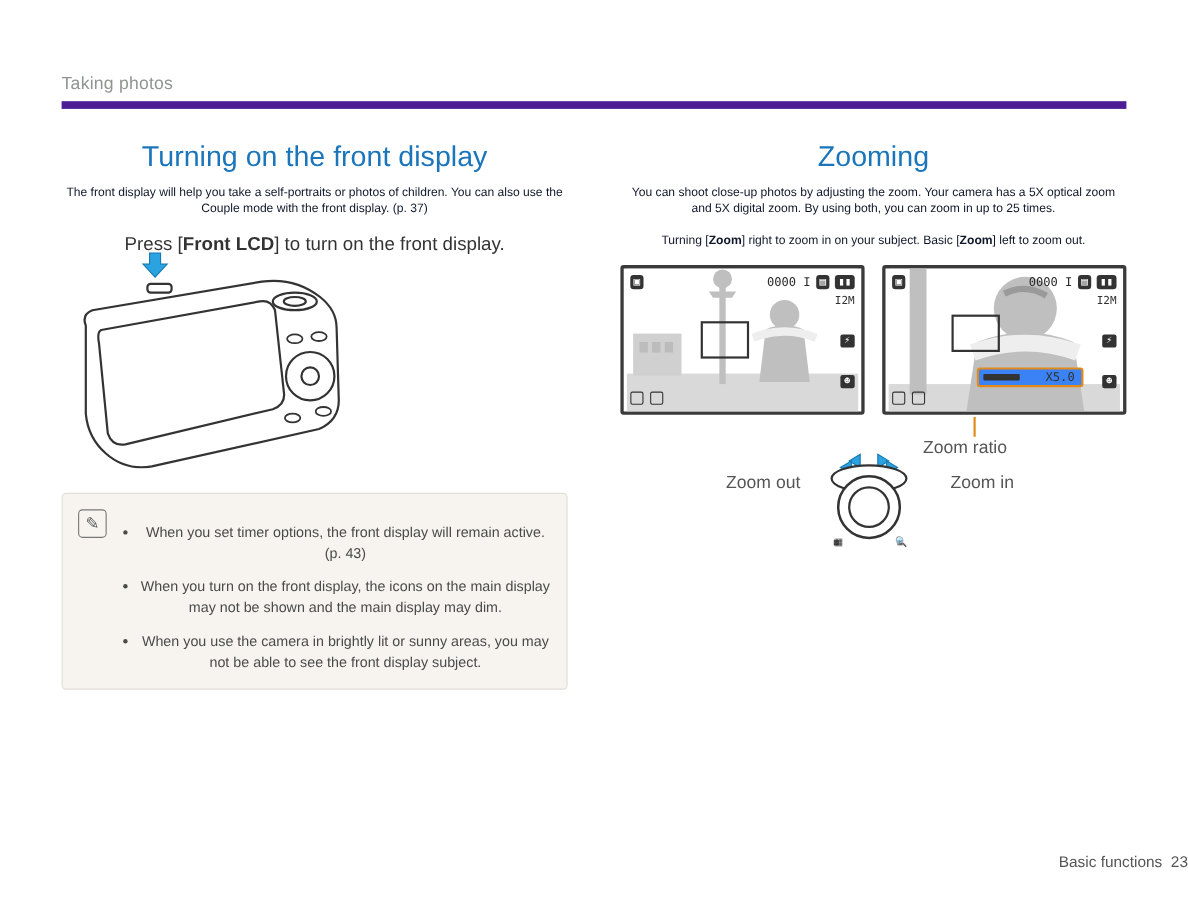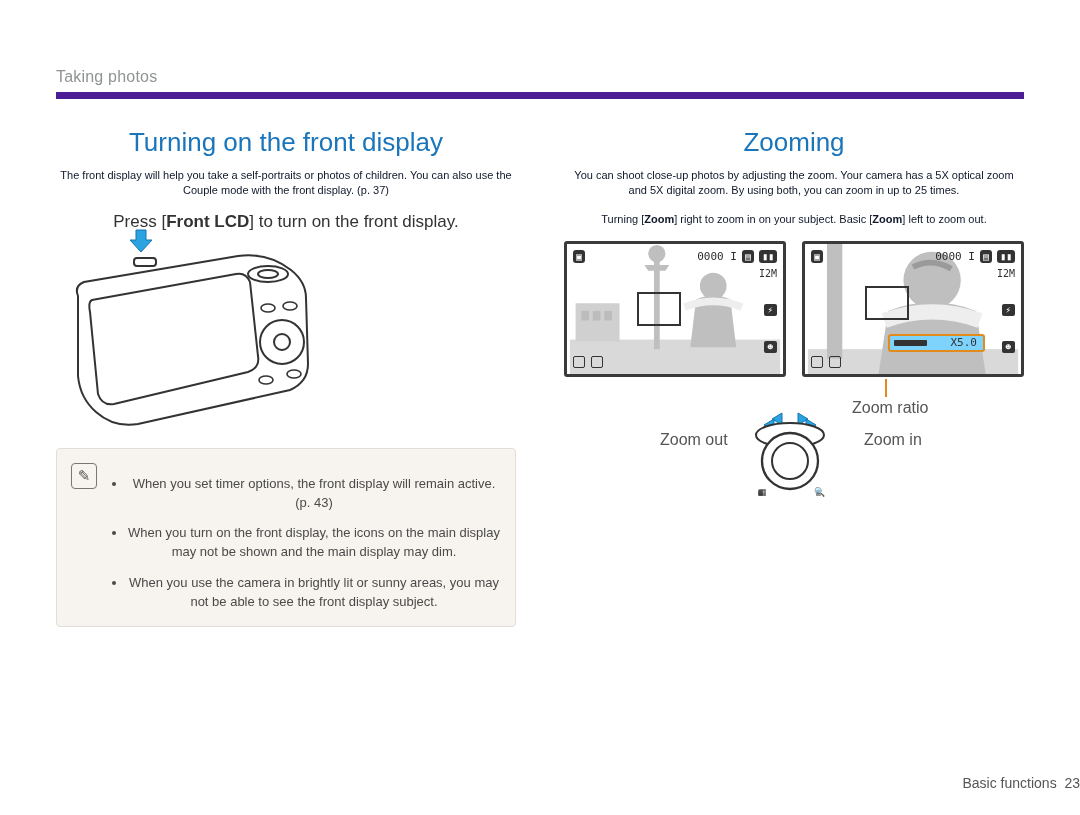--- a/index.html
+++ b/index.html
@@ -26,26 +26,26 @@
   .screen { flex:1 1 0; border:3px solid var(--screen-border); border-radius:3px; height:136px; background:#fff; position:relative; overflow:hidden; }
   .screen .hud-top { position:absolute; top:6px; left:6px; right:6px; display:flex; justify-content:space-between; align-items:center; font-size:11px; font-family: monospace; color:#2b2b2b; }
   .hud-top .chip { background:#333; color:#fff; border-radius:3px; padding:1px 3px; font-size:10px; display:inline-flex; align-items:center; gap:2px; }
   .hud-right { position:absolute; right:6px; top:24px; display:flex; flex-direction:column; gap:25px; align-items:flex-end; font-size:10px; color:#333; font-family: monospace; }
   .hud-right .tile { background:#333; color:#fff; padding:1px 4px; border-radius:2px; font-size:9px; }
   .hud-left { position:absolute; left:6px; bottom:6px; display:flex; gap:6px; align-items:center; }
   .hud-left .dot { width:12px; height:12px; border:1.5px solid #333; border-radius:2px; }
   .scene { position:absolute; inset:0; }
   .scene svg { width:100%; height:100%; display:block; }
   .focus-box { position:absolute; border:2px solid #333; width:44px; height:34px; }
-  .zoom-indicator { position:absolute; left:36px; right:36px; bottom:22px; height:18px; border:2px solid var(--zoom-orange); border-radius:3px; background:#7dd3fc; display:flex; align-items:center;margin-left:47px; }
+  .zoom-indicator { position:absolute; left:36px; right:36px; bottom:22px; height:18px; border:2px solid var(--zoom-orange); border-radius:3px; background:#3b82f6; display:flex; align-items:center;margin-left:47px; }
   .zoom-indicator .bar { height:6px; background:#333; margin-left:4px; flex:0 0 35%; border-radius:1px; }
   .zoom-indicator .label { margin-left:auto; margin-right:6px; font-family: monospace; font-size:11px; color:#333; }
   .zoom-labels { position:relative; margin-top:4px; height:110px; }
   .zoom-labels .txt { position:absolute; font-size:16px; color:#555; }
-  .zoom-labels .ratio { left:288px; top:18px; }
+  .zoom-labels .ratio { left:275px; top:18px; }
   .zoom-labels .out   { left:96px;  top:50px; }
   .zoom-labels .in    { left:300px; top:50px; }
   .dial { position:absolute; left:184px; top:32px; width:84px; height:84px; }
   .dial svg { width:100%; height:100%; overflow:visible; }
   .footer { position:absolute; left:0; right:0; bottom:24px; text-align:right; font-size:14px; color:#555; }
 </style>
 </head>
 <body>
 
 <div class="page">

